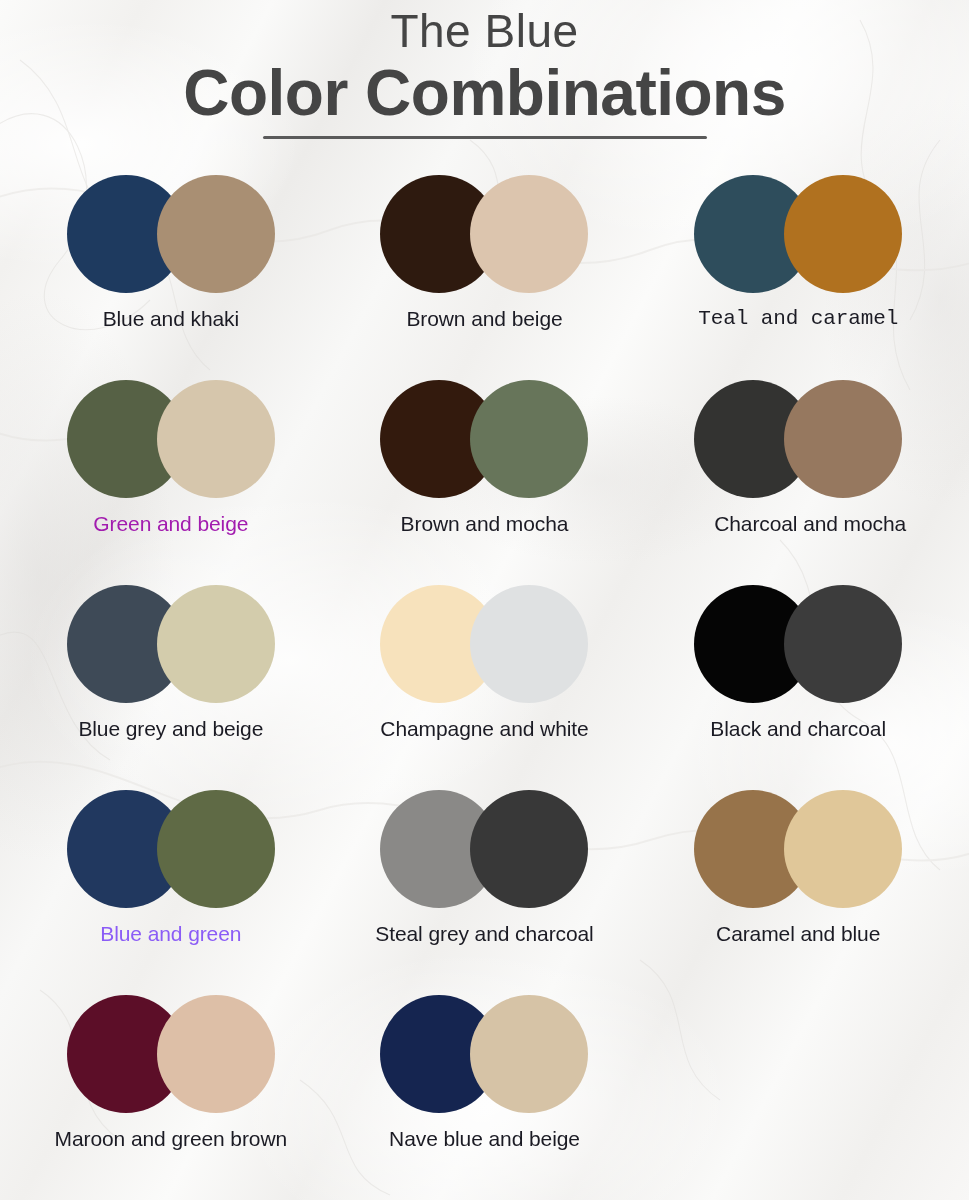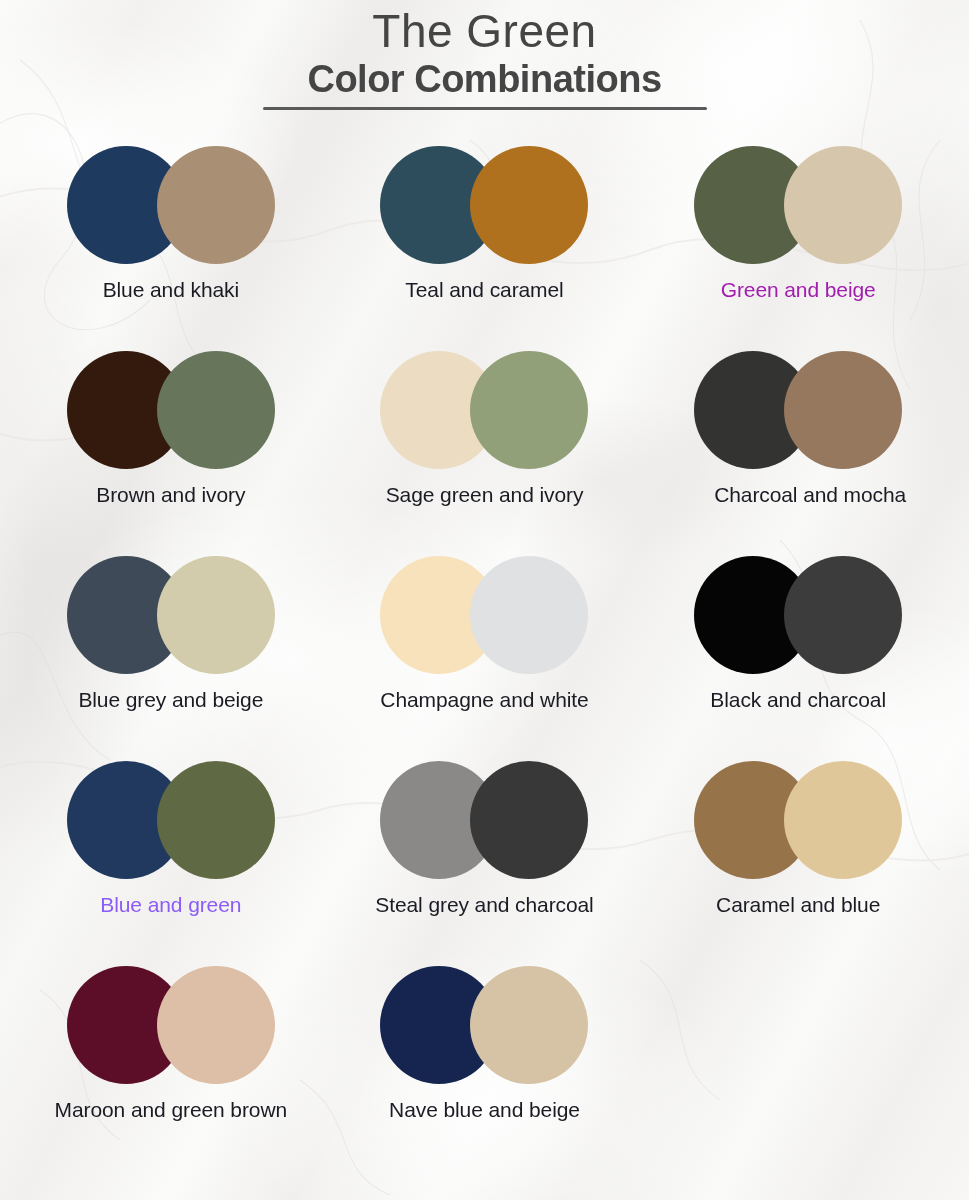--- a/index.html
+++ b/index.html
@@ -56,21 +56,21 @@
     text-align: center;
   }
   .title-line1 {
     font-size: 46px;
     font-weight: 400;
     letter-spacing: 0.5px;
     color: #4d4d4d;
     line-height: 1.0;
   }
   .title-line2 {
-    font-size: 38px;
+    font-size: 64px;
     font-weight: 700;
     letter-spacing: -0.5px;
     color: #434343;
     line-height: 1.12;
     margin-top: 4px;
   }
   .title-rule {
     width: 444px;
     height: 3px;
     background: #5a5a5a;
@@ -140,67 +140,67 @@
   <g fill="none" stroke="#e6e4e1" stroke-width="2">
     <path d="M-10,200 C120,150 200,280 330,230 C440,188 520,300 650,250 C760,208 870,300 980,260"></path>
     <path d="M-10,770 C110,730 190,850 320,810 C430,776 530,880 650,840 C770,800 880,890 980,850"></path>
     <path d="M-10,430 C90,470 170,380 260,420"></path>
   </g>
 </svg>
 
 <div id="page">
 
   <div class="header">
-    <div class="title-line1" style="color: rgb(69, 69, 69);">The Green</div>
+    <div class="title-line1" style="color: rgb(69, 69, 69);">The Blue</div>
     <div class="title-line2" style="color: rgb(69, 69, 69);">Color Combinations</div>
     <div class="title-rule" style="background: rgb(90, 90, 90);"></div>
   </div>
 
   <div class="grid">
 
     <div class="combo">
       <div class="swatch-pair">
         <div class="circle left" style="background-color:#1e3a5f;"></div>
         <div class="circle right" style="background-color:#a98f73;"></div>
       </div>
       <div class="combo-label" style="color: rgb(27, 27, 36);">Blue and khaki</div>
     </div>
 
+    <div class="combo">
+      <div class="swatch-pair">
+        <div class="circle left" style="background-color:#2e1a0f;"></div>
+        <div class="circle right" style="background-color:#dcc5ae;"></div>
+      </div>
+      <div class="combo-label" style="color: rgb(27, 27, 36);">Brown and beige</div>
+    </div>
 
     <div class="combo">
       <div class="swatch-pair">
         <div class="circle left" style="background-color:#2e4d5c;"></div>
         <div class="circle right" style="background-color:#b0711f;"></div>
       </div>
-      <div class="combo-label" style="color: rgb(27, 27, 36);">Teal and caramel</div>
+      <div class="combo-label" style="color: rgb(27, 27, 36); font-family: Liberation Mono, monospace;">Teal and caramel</div>
     </div>
 
     <div class="combo">
       <div class="swatch-pair">
         <div class="circle left" style="background-color:#566145;"></div>
         <div class="circle right" style="background-color:#d6c6ac;"></div>
       </div>
       <div class="combo-label" style="color: #a21caf;">Green and beige</div>
     </div>
 
     <div class="combo">
       <div class="swatch-pair">
         <div class="circle left" style="background-color:#331a0d;"></div>
         <div class="circle right" style="background-color:#67755a;"></div>
       </div>
-      <div class="combo-label" style="color: rgb(27, 27, 36);">Brown and ivory</div>
-    </div>
-
-    <div class="combo">
-      <div class="swatch-pair">
-        <div class="circle left" style="background-color:#ebdcc2;"></div>
-        <div class="circle right" style="background-color:#91a079;"></div>
-      </div>
-      <div class="combo-label" style="color: rgb(27, 27, 36);">Sage green and ivory</div>
-    </div>
+      <div class="combo-label" style="color: rgb(27, 27, 36);">Brown and mocha</div>
+    </div>
+
 
     <div class="combo">
       <div class="swatch-pair">
         <div class="circle left" style="background-color:#333331;"></div>
         <div class="circle right" style="background-color:#96785f;"></div>
       </div>
       <div class="combo-label" style="color: rgb(27, 27, 36); margin-left: 24px;">Charcoal and mocha</div>
     </div>
 
     <div class="combo">

